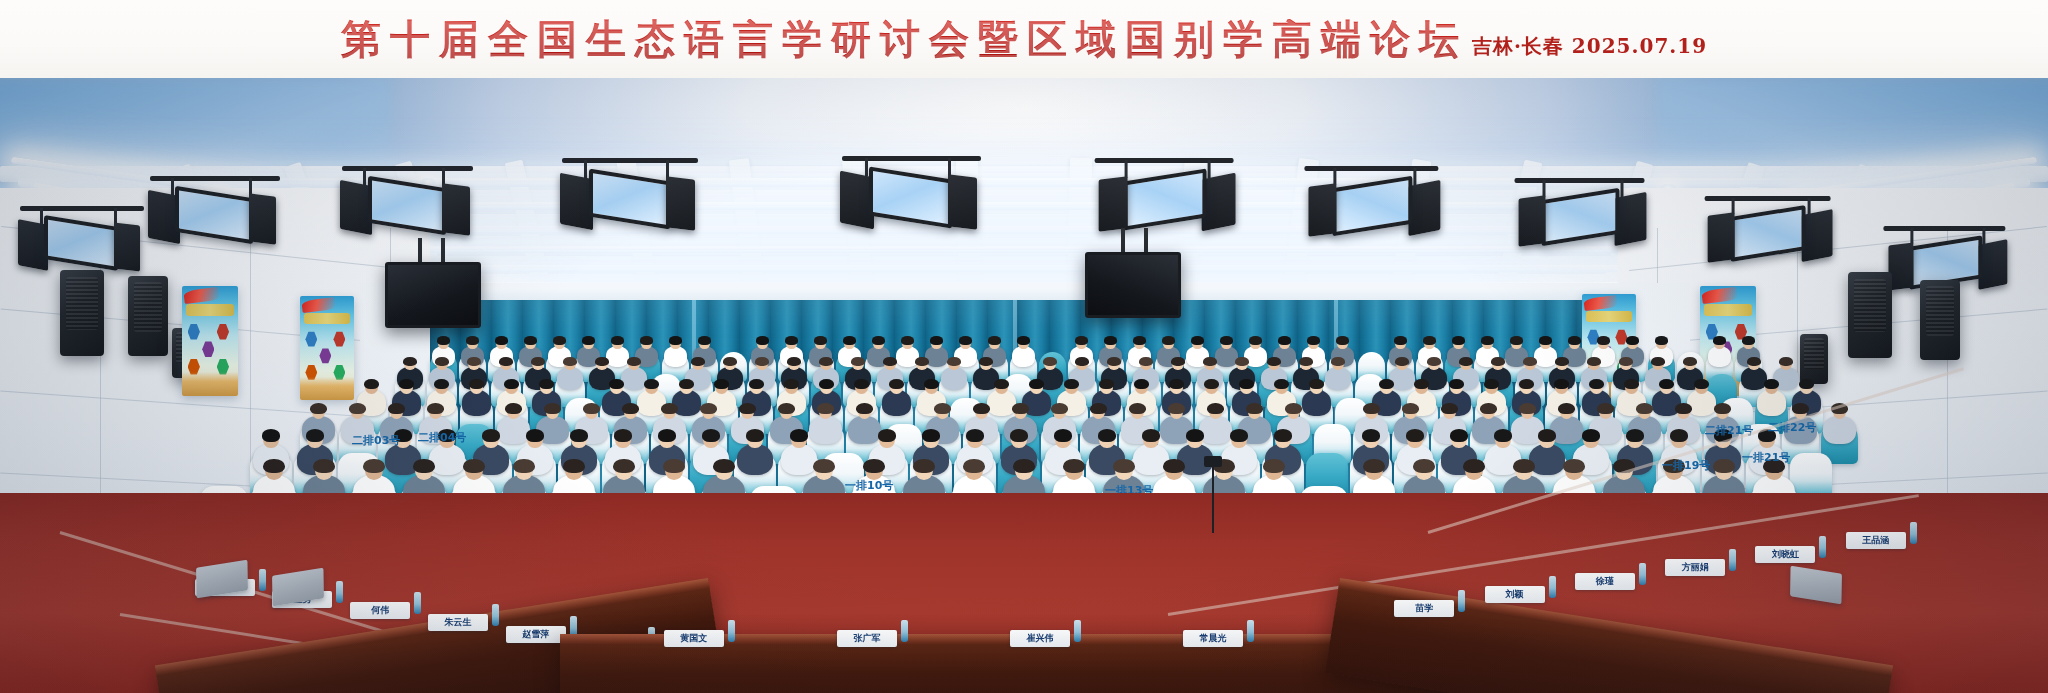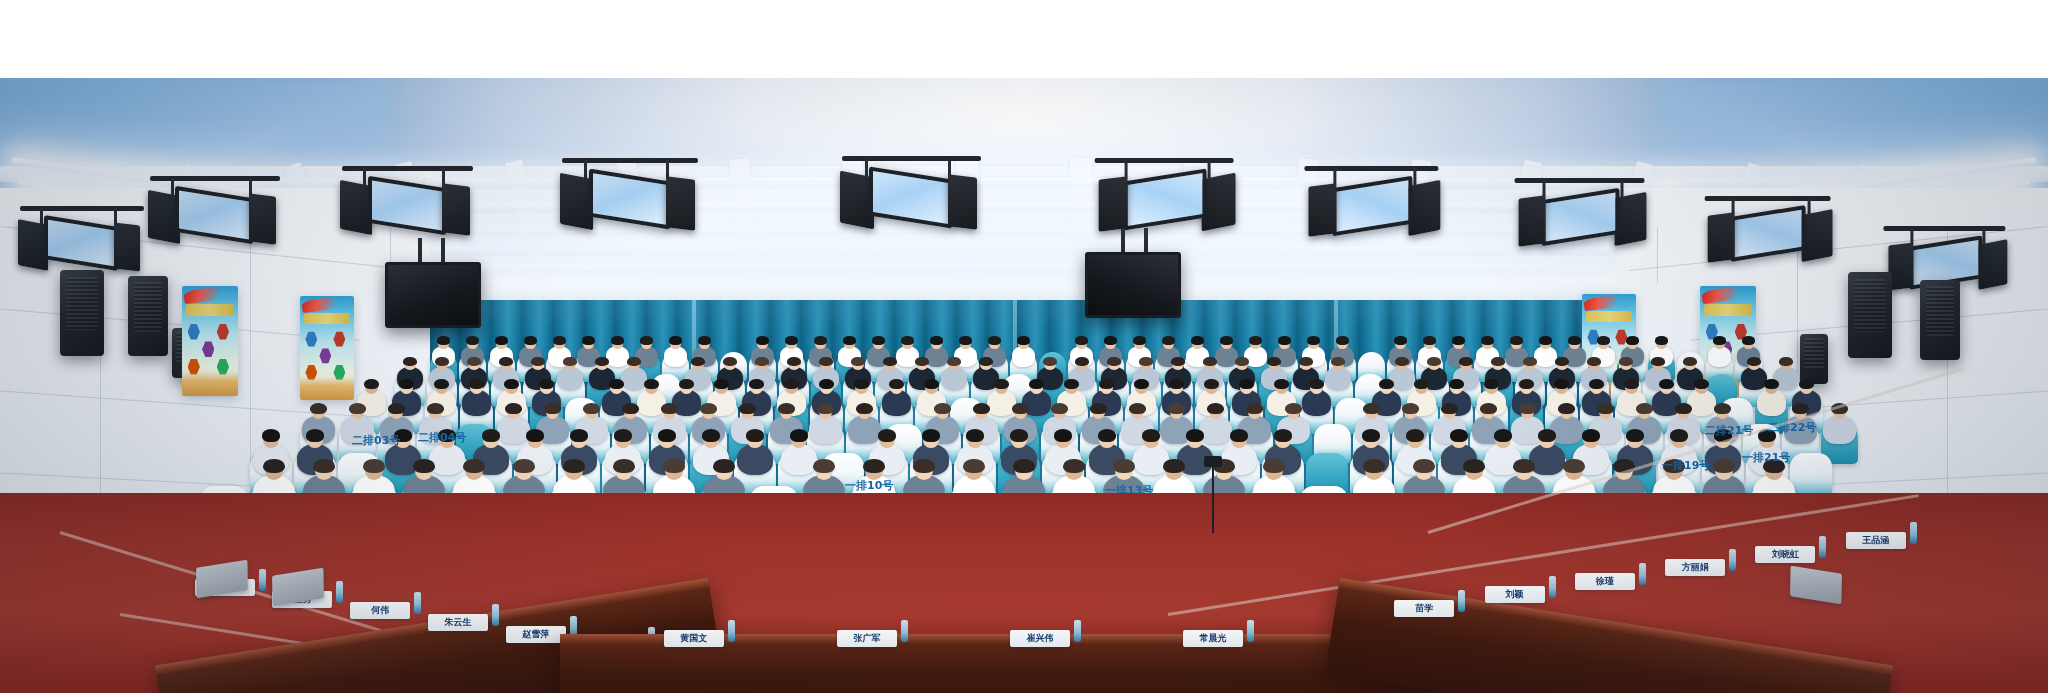--- a/index.html
+++ b/index.html
@@ -272,20 +272,26 @@
     position: absolute; inset: 0;
     background: radial-gradient(ellipse 1250px 520px at 50% 48%, rgba(0,0,0,0) 40%, rgba(10,25,45,.22) 100%);
     pointer-events: none;
   }
 </style>
 </head>
 <body>
 
 <div id="page">
 
+  <div class="banner">
+    <div class="banner-inner">
+      <span class="banner-title">第十届全国生态语言学研讨会暨区域国别学高端论坛</span>
+      <span class="banner-sub">吉林·长春 2025.07.19</span>
+    </div>
+  </div>
 
   <div class="photo">
 
     <div class="ceiling">
       <div class="ceiling-cove-l"></div>
       <div class="ceiling-cove-r"></div>
     </div>
 
     <div class="slats" id="slats">
         <div class="slat" style="left: 0px; top: 88px; width: 2048px; height: 16px; opacity: 1;"></div>

